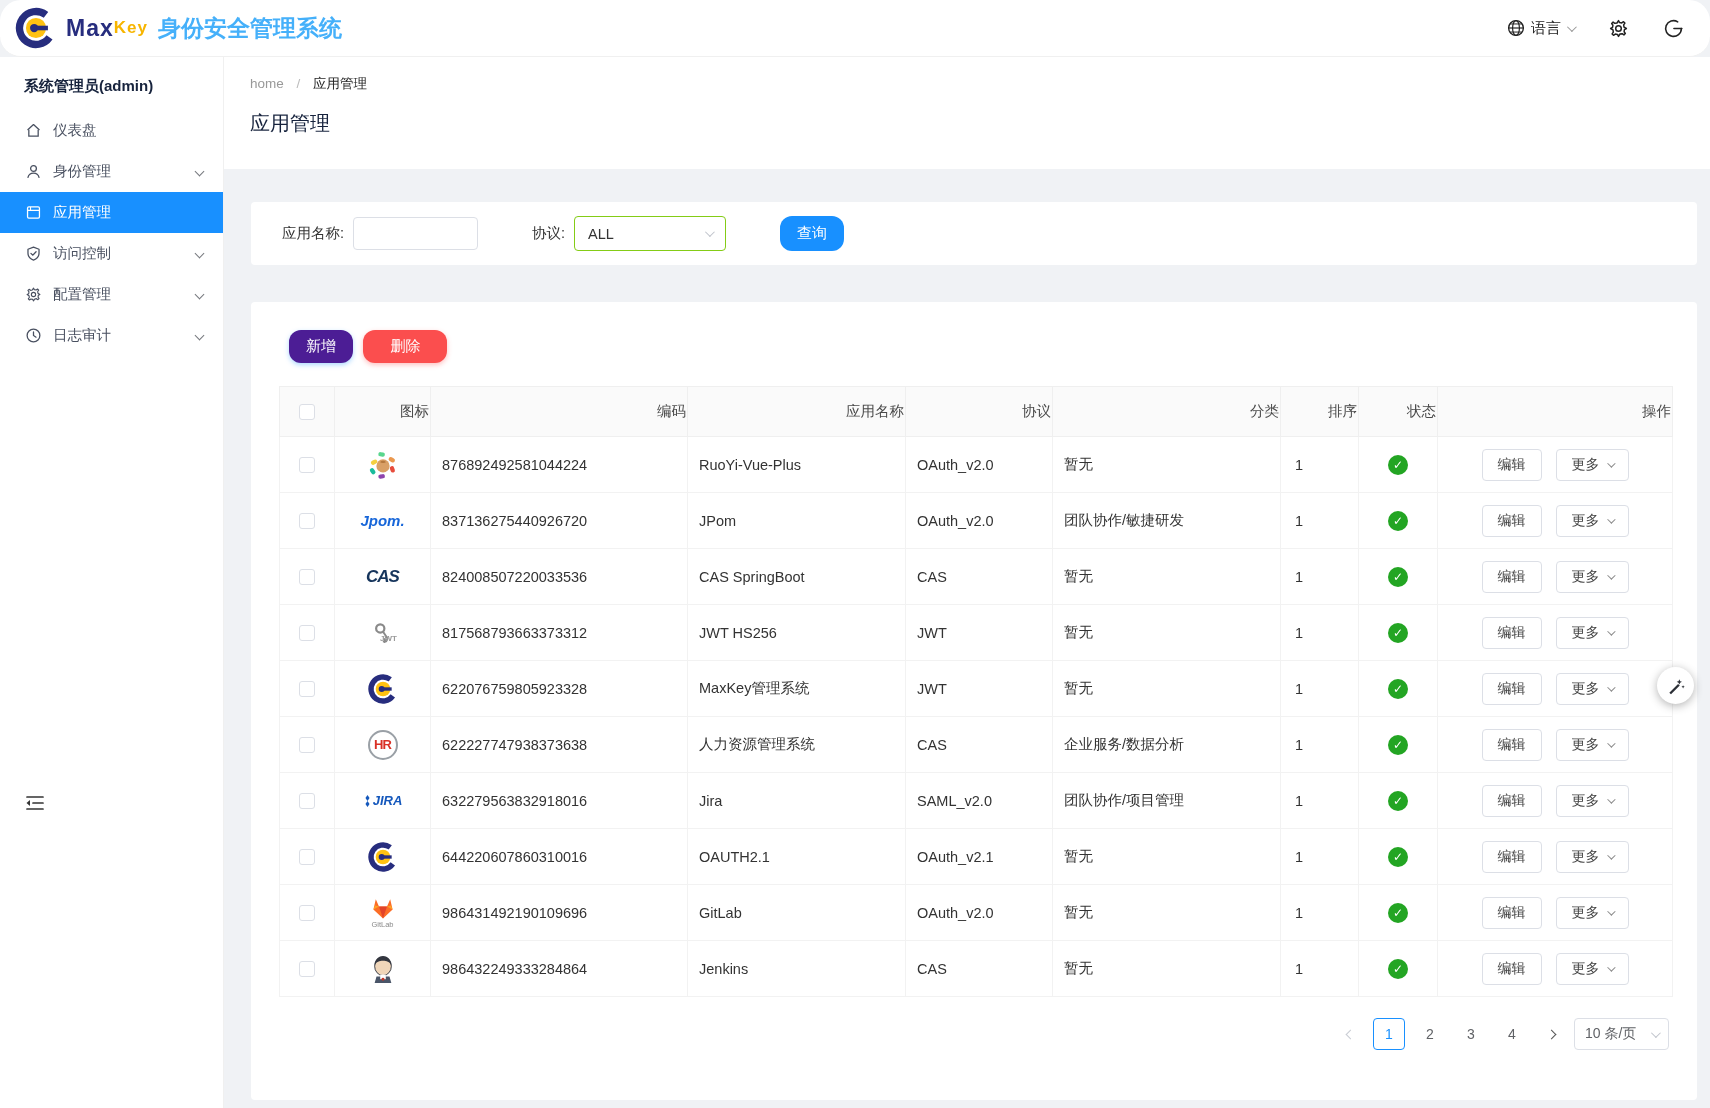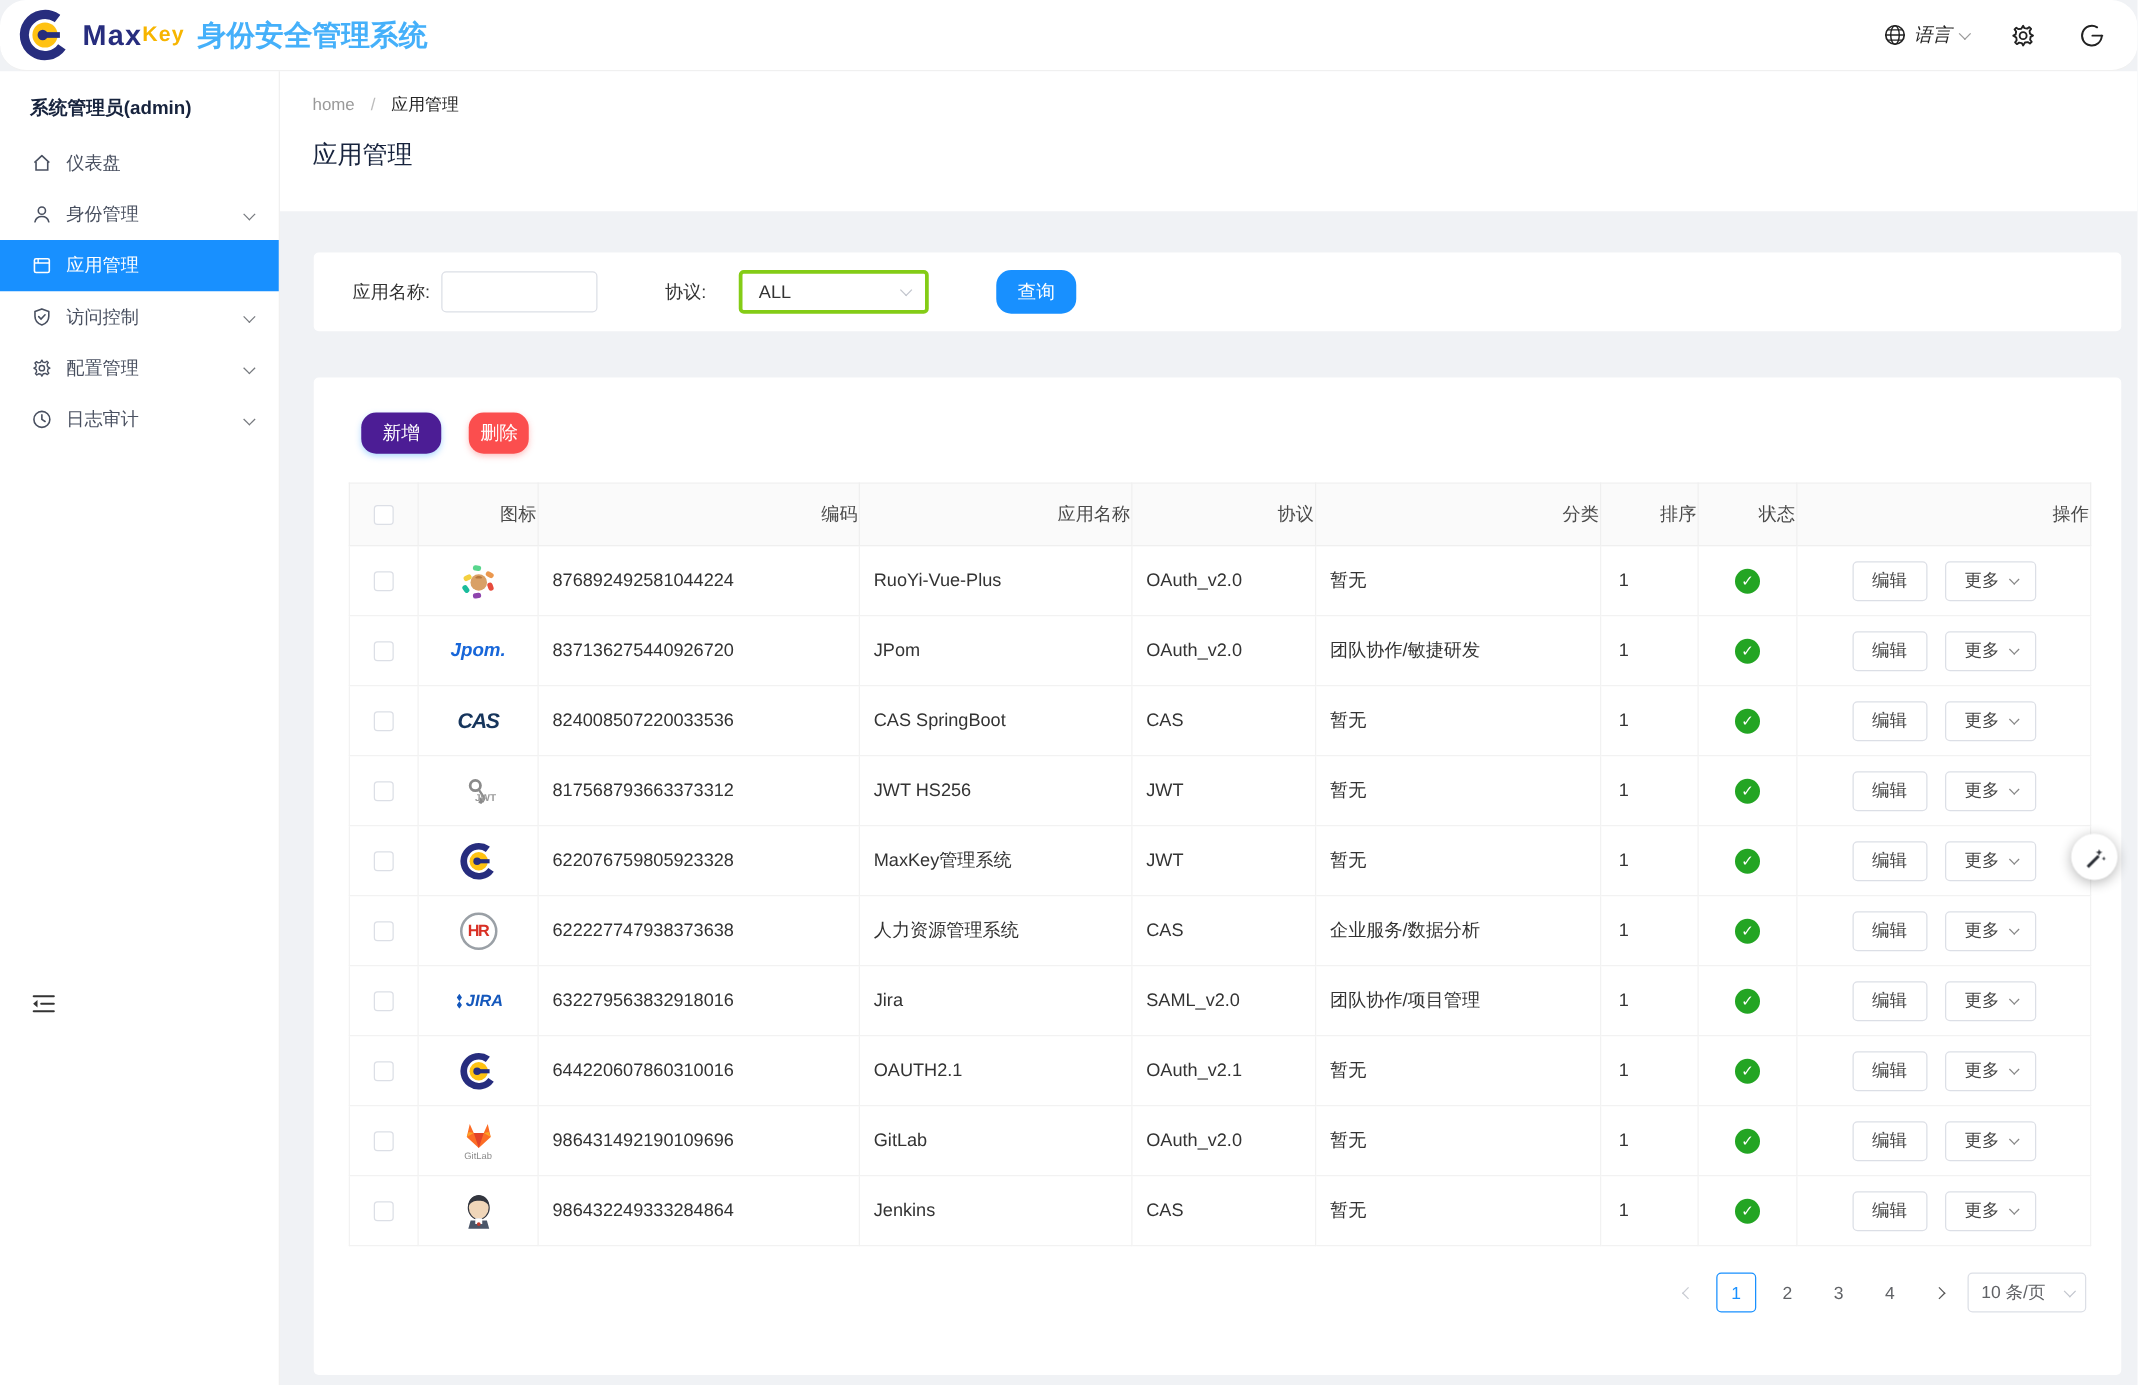--- a/index.html
+++ b/index.html
@@ -15,21 +15,21 @@
     display:flex; align-items:center; justify-content:space-between;
     padding:0 26px 0 14px;
     border-radius:21px;
   }
   .brand { display:flex; align-items:center; }
   .brand-mark { width:44px; height:44px; margin-right:8px; }
   .brand-max { font-size:23px; font-weight:bold; color:#272d7e; letter-spacing:1px; }
   .brand-key { font-size:17px; font-weight:bold; color:#f7b500; letter-spacing:1px; }
   .brand-sub { font-size:23px; font-weight:bold; color:#45b0fa; margin-left:10px; }
   .top-actions { display:flex; align-items:center; gap:34px; font-size:15px; color:#222; }
-  .lang-group { display:flex; align-items:center; gap:6px; cursor:pointer;font-style:italic; }
+  .lang-group { display:flex; align-items:center; gap:6px; cursor:pointer; }
   .icon16 { width:18px; height:18px; display:block; }
   .icon20 { width:21px; height:21px; display:block; }
   .chev { display:inline-block; width:7px; height:7px; border-right:1.5px solid currentColor; border-bottom:1.5px solid currentColor; transform:rotate(45deg) translateY(-2px); }
   .chev.gray { color:#999; }
 
   
   .app { display:flex; height:1051px; }
   .sidebar {
     width:224px; background:#fff; border-right:1px solid #f0f0f0;
     position:relative; flex-shrink:0;
@@ -58,31 +58,31 @@
   .card { background:#fff; border-radius:4px; }
 
   
   .card-search { height:63px; display:flex; align-items:center; padding-left:31px; font-size:14.5px; }
   .fld-label { color:#333; }
   .text-input {
     width:125px; height:33px; margin-left:9px; border:1px solid #dcdfe6; border-radius:4px;
     background:#fff; padding:0 10px; font-size:14px; color:#333; outline:none;
   }
   .select-box {
-    width:152px; height:35px; margin-left:26px; border:3px solid #84cc16; border-radius:4px;
+    width:152px; height:35px; margin-left:9px; border:1px solid #84cc16; border-radius:4px;
     background:#fff; display:flex; align-items:center; justify-content:space-between;
     padding:0 13px; cursor:pointer; color:#333;
   }
   .select-box .chev { color:#c0c4cc; }
   .ml54 { margin-left:54px; }
   .btn { display:inline-flex; align-items:center; justify-content:center; border:none; border-radius:12px;
          font-size:15px; cursor:pointer; font-family:inherit; }
   .btn-primary { background:#1890ff; color:#fff; width:64px; height:35px; }
   .btn-add { background:#4c1d95; color:#fff; width:64px; height:33px; box-shadow:0 2px 5px rgba(24,144,255,.35); }
-  .btn-danger { background:#fb4e4e; color:#fff; width:48px; height:33px; box-shadow:0 2px 5px rgba(251,78,78,.35); margin-left:18px; }
+  .btn-danger { background:#fb4e4e; color:#fff; width:84px; height:33px; box-shadow:0 2px 5px rgba(251,78,78,.35); margin-left:6px; }
 
   
   .card-table { margin-top:37px; height:798px; padding:28px 28px 0; }
   .toolbar { margin-left:10px; }
   table.grid { width:100%; border-collapse:collapse; table-layout:fixed; margin-top:23px; font-size:14.5px; }
   table.grid th {
     background:#fafafa; height:50px; font-weight:normal; color:#4a4a4a;
     border:1px solid #efefef; text-align:right;
   }
   table.grid td { height:56px; border:1px solid #f2f2f2; color:#333; }

